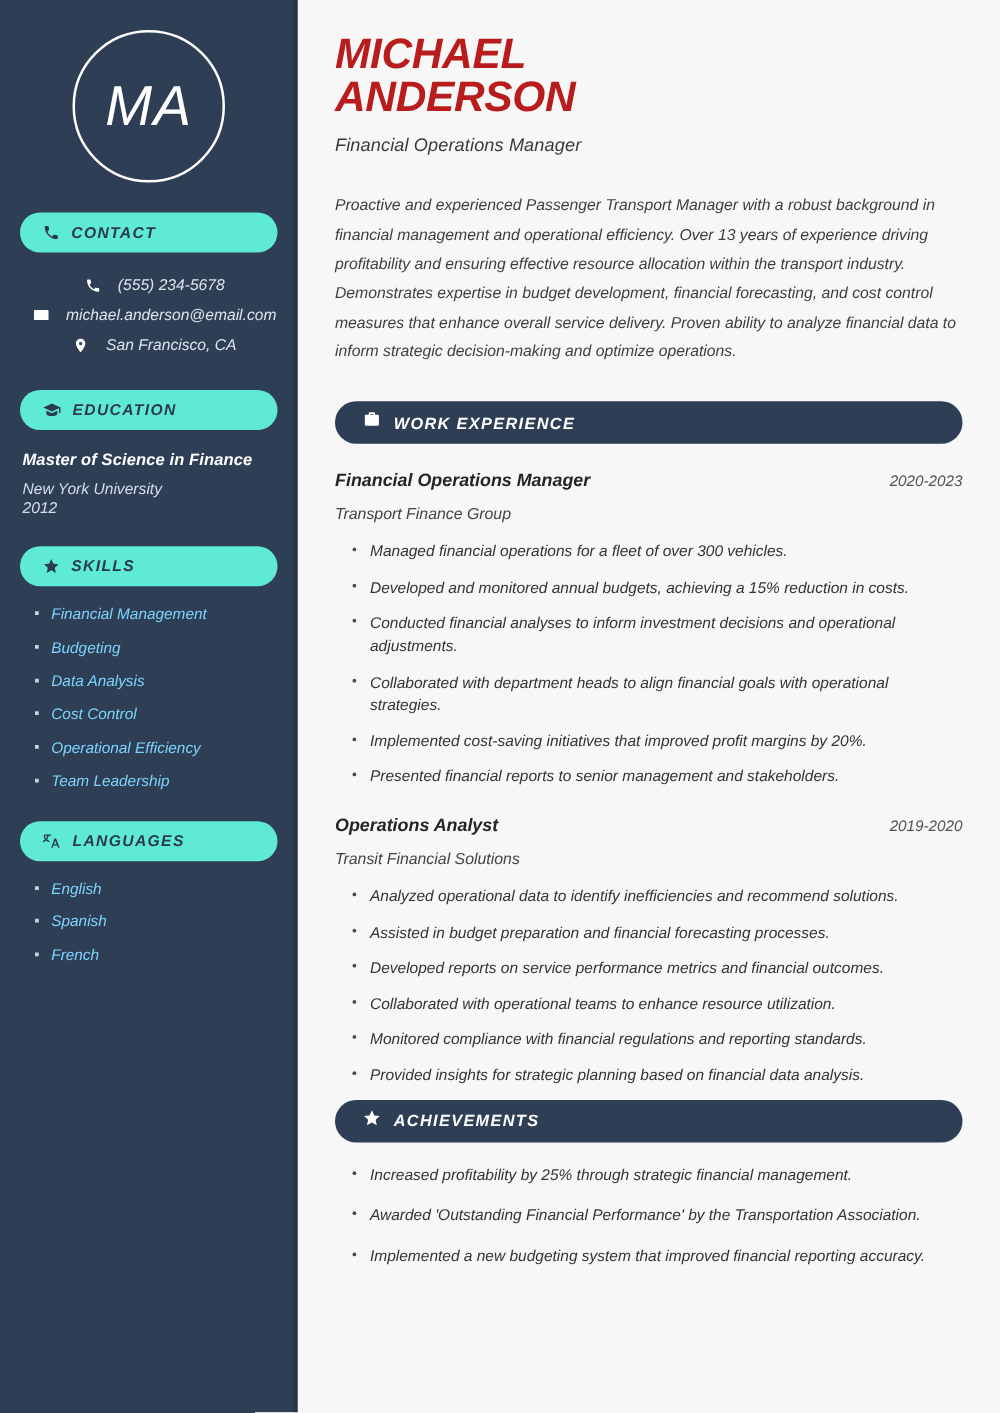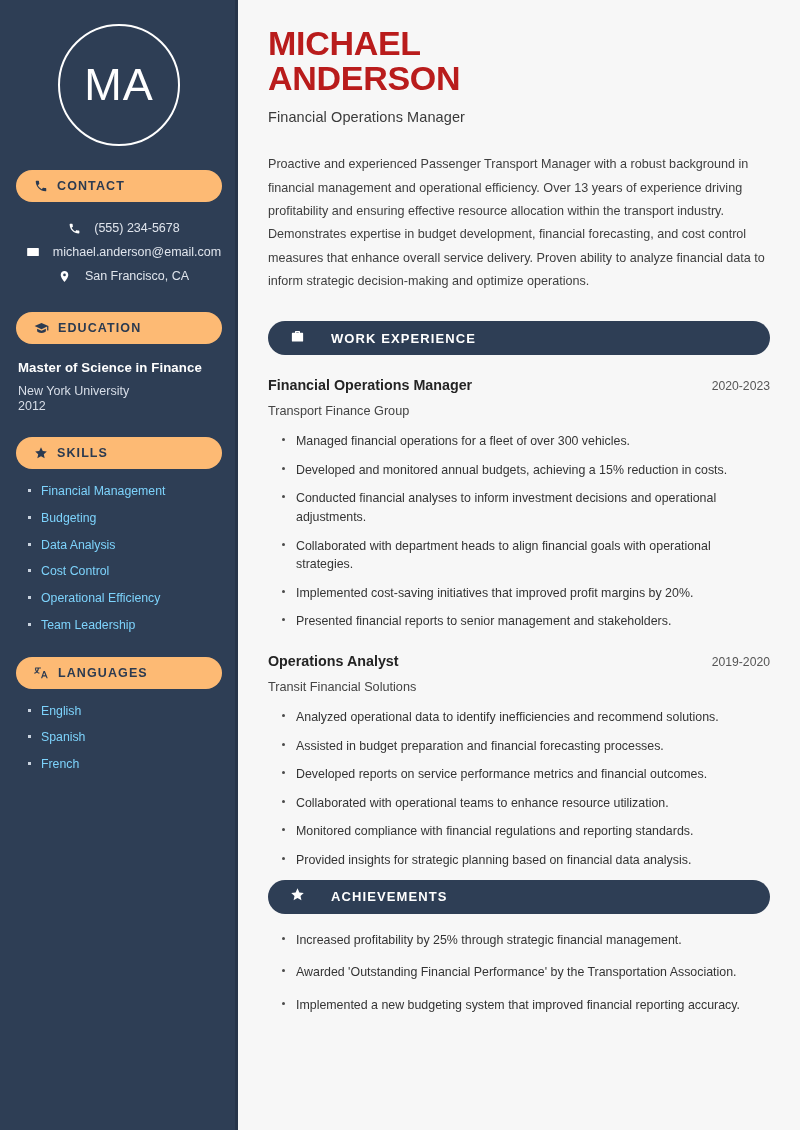--- a/index.html
+++ b/index.html
@@ -2,21 +2,21 @@
 <html><head>
 <meta charset="utf-8">
 <style>
   * { margin:0; padding:0; box-sizing:border-box; }
   html, body {
     width:800px; height:1130px;
     background:#f7f7f7;
     font-family:"Liberation Sans", sans-serif;
     -webkit-font-smoothing:antialiased;
   }
-  .page { position:relative; width:800px; height:1130px; display:flex; background:#f7f7f7; overflow:hidden; }
+  .page { position:relative; width:800px; height:1130px; display:flex; background:#f7f7f7; overflow:hidden;font-style:italic; }
 
   
   .sidebar {
     width:238px; min-width:238px; height:1130px;
     background:#2e3e55;
     color:#ffffff;
     padding:0 16px;
     position:relative;
   }
   .sidebar-edge {
@@ -28,21 +28,21 @@
     width:122px; height:122px; border-radius:50%;
     border:2px solid #ffffff;
     display:flex; align-items:center; justify-content:center;
   }
   .monogram span {
     font-size:45px; font-weight:400; letter-spacing:1px; color:#ffffff;
     font-family:"Liberation Sans", sans-serif;
   }
 
   .pill {
-    background:#fdba74; color:#2b3a50;
+    background:#5eead4; color:#2b3a50;
     border-radius:20px; height:32px;
     display:flex; align-items:center; gap:9px;
     padding:0 0 0 18px;
     margin-top:24px;
   }
   .pill .pill-label {
     font-size:12.5px; font-weight:700; letter-spacing:1.1px;
   }
   .pill svg { display:block; }
 
@@ -83,21 +83,21 @@
     margin-top:14px; font-size:14.5px; color:#3a3a3a; letter-spacing:0.1px;
   }
   .summary {
     margin-top:28px; font-size:12.6px; line-height:1.85;
     color:#3e3e3e; text-align:left; max-width:505px;
   }
 
   .sec-bar {
     margin-top:28px; height:34px; border-radius:18px;
     background:#2e3e55; color:#ffffff;
-    display:flex; align-items:center; gap:26px; padding-left:22px;
+    display:flex; align-items:center; gap:10px; padding-left:22px;
   }
   .sec-bar .sec-label { font-size:13px; font-weight:700; letter-spacing:1.1px; }
 
   .job { margin-top:22px; }
   .job-head { display:flex; justify-content:space-between; align-items:baseline; }
   .job-role { font-size:14.3px; font-weight:700; color:#242424; }
   .job-dates { font-size:12.2px; color:#555555; }
   .job-company { margin-top:11px; font-size:12.7px; color:#444444; }
 
   ul.bullets { list-style:none; margin-top:14px; padding-left:14px; }

